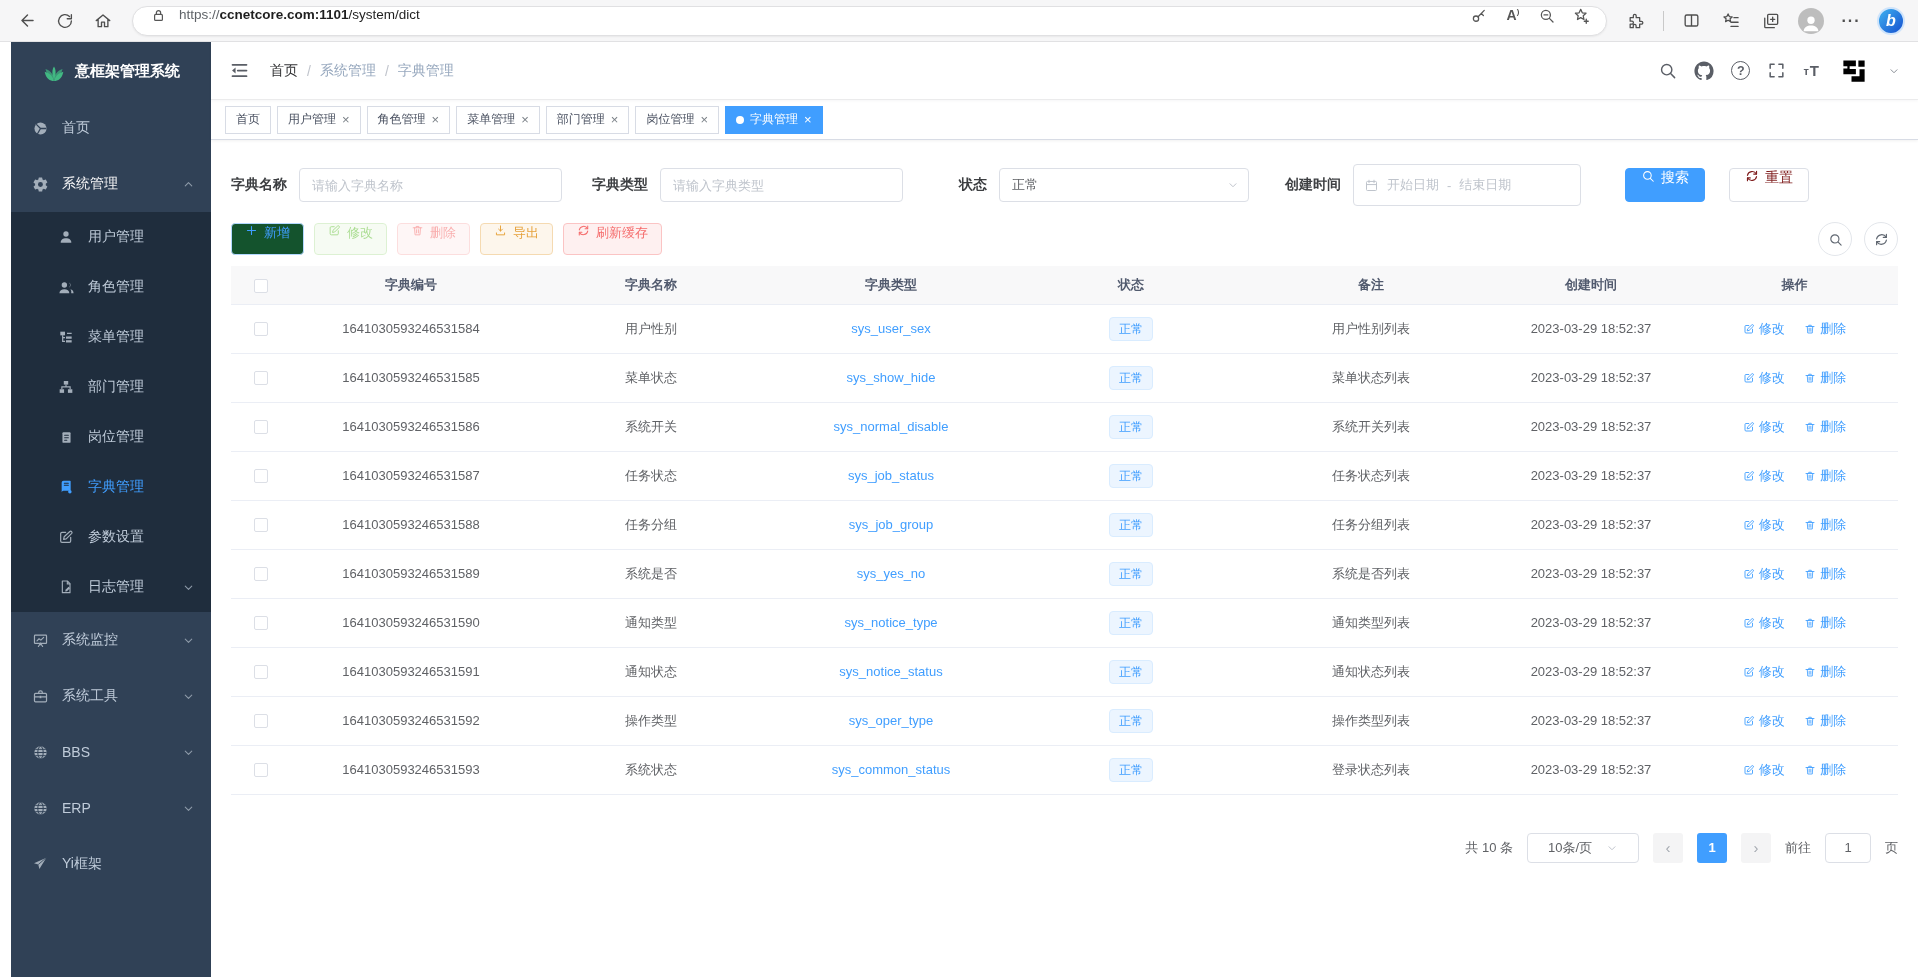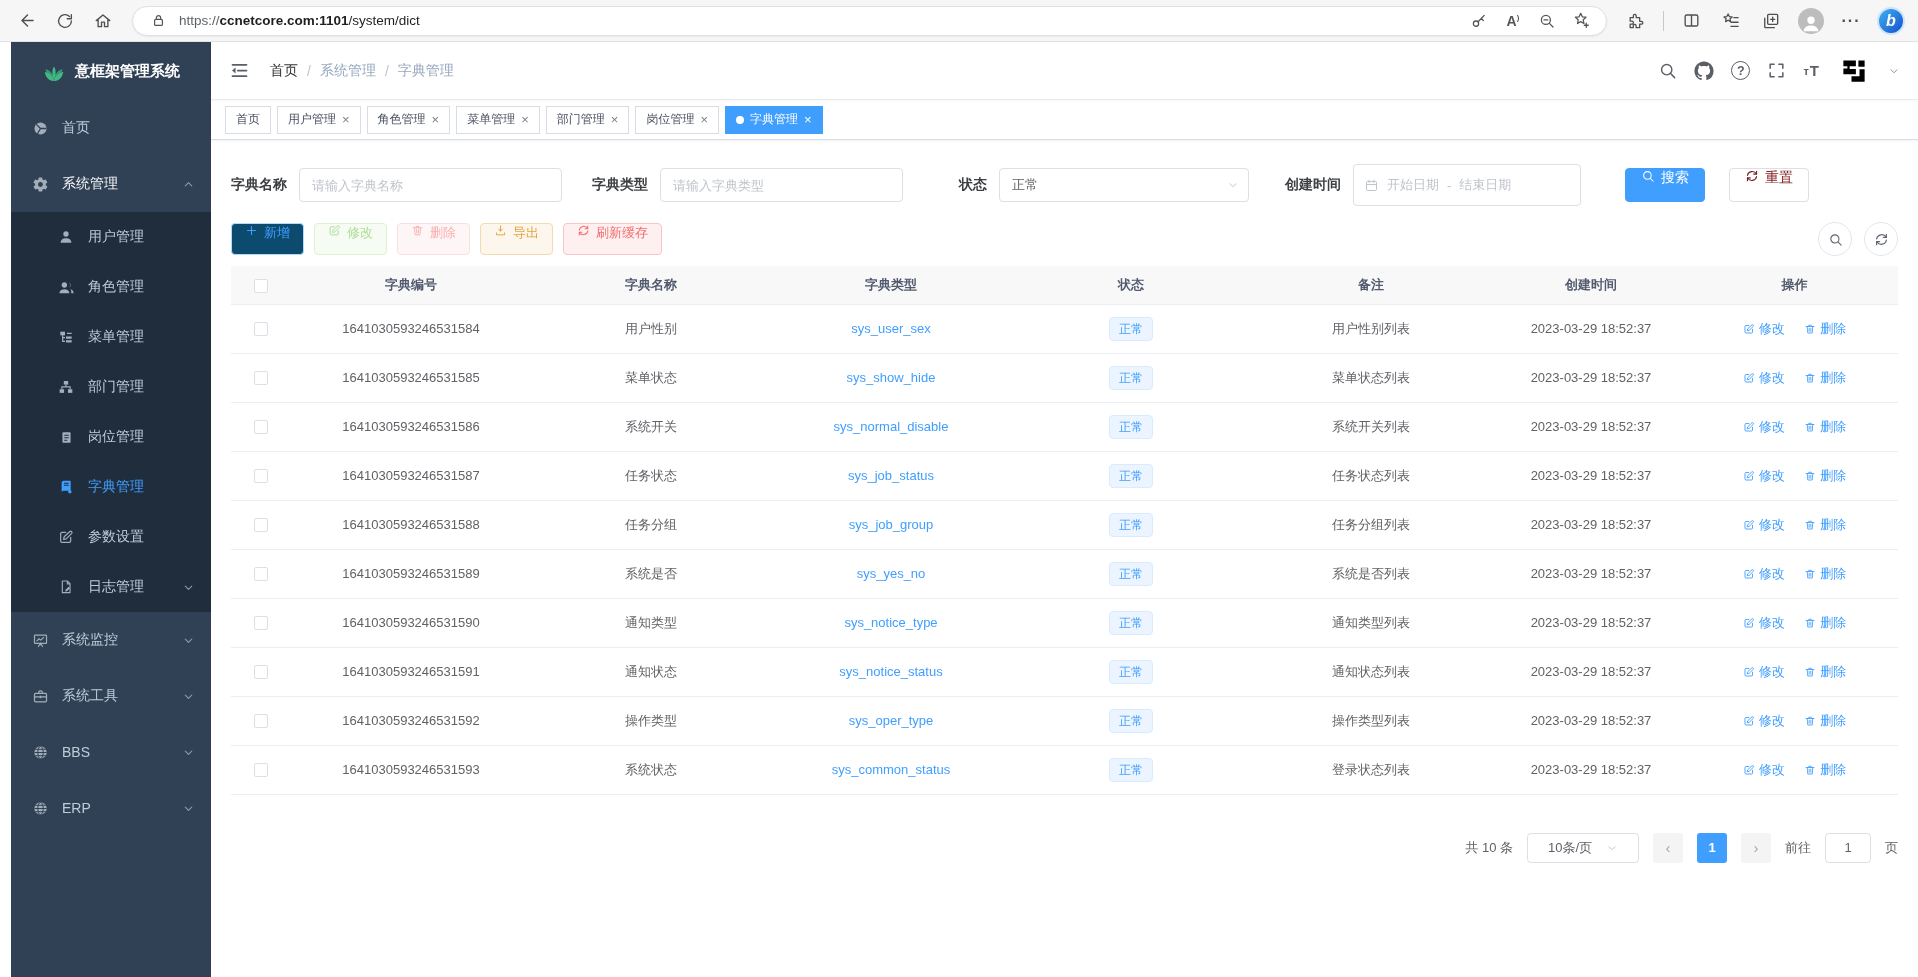--- a/index.html
+++ b/index.html
@@ -6,21 +6,21 @@
   html,body { width:1918px; height:977px; overflow:hidden;
     font-family:"Liberation Sans","DejaVu Sans",sans-serif; background:#fff; }
   svg { display:block; }
 
   
   .browser-bar { height:42px; background:#f6f6f7; border-bottom:1px solid #e2e2e4;
     display:flex; align-items:center; padding:0 10px; gap:4px; }
   .b-btn { width:34px; height:30px; display:flex; align-items:center; justify-content:center;
     color:#4f4f4f; border-radius:4px; }
   .url-pill { flex:1 1 auto; height:30px; margin:0 8px; background:#fff; border:1px solid #e0e0e2;
-    border-radius:15px; box-shadow:0 1px 2px rgba(0,0,0,.06); display:flex; align-items:center;
+    border-radius:15px; box-shadow:0 1px 2px rgba(0,0,0,.06); display:flex; 
     padding:0 12px; gap:8px; min-width:0; }
   .url-text { flex:1 1 auto; font-size:13.5px; color:#1f1f1f; white-space:nowrap; overflow:hidden; }
   .url-text .scheme { color:#5f6368; }
   .url-text .domain { font-weight:600; }
   .pill-ico { color:#565656; width:26px; display:flex; justify-content:center; }
   .browser-right { display:flex; align-items:center; gap:6px; }
   .vsep { width:1px; height:20px; background:#c9c9c9; margin:0 4px; }
   .avatar-chip { width:26px; height:26px; border-radius:50%; background:#bdbdbd;
     display:flex; align-items:flex-end; justify-content:center; overflow:hidden; }
   .bing-chip { width:28px; height:28px; border-radius:50%;
@@ -92,21 +92,21 @@
     display:flex; align-items:center; gap:8px; padding:0 10px; color:#bfc4cc; font-size:13px; }
   .date-box .dsep { color:#bfc4cc; }
   .btn { height:34px; border-radius:4px; border:1px solid transparent; font-size:14px;
     display:inline-flex; gap:6px; padding:0 15px; cursor:pointer;
     font-family:inherit; white-space:nowrap; }
   .btn-primary { background:#409eff; border-color:#409eff; color:#fff; }
   .btn-plain { background:#fff; border-color:#dcdfe6; color:#7f1d1d; }
 
   .toolbar { display:flex; align-items:center; margin-bottom:10px; }
   .tbtn { height:32px; font-size:13px; padding:0 13px; margin-right:10px; }
-  .btn-add    { background:#0c4a6e; border-color:#b3d8ff; color:#409eff; }
+  .btn-add    { background:#14532d; border-color:#b3d8ff; color:#409eff; }
   .btn-edit   { background:#f0f9eb; border-color:#c2e7b0; color:#67c23a; opacity:.55; }
   .btn-delete { background:#fef0f0; border-color:#fbc4c4; color:#f56c6c; opacity:.55; }
   .btn-export { background:#fdf6ec; border-color:#f5dab1; color:#e6a23c; }
   .btn-cache  { background:#fef0f0; border-color:#fbc4c4; color:#f56c6c; }
   .tool-right { margin-left:auto; display:flex; gap:12px; }
   .circle-btn { width:34px; height:34px; border-radius:50%; border:1px solid #e3e6eb;
     background:#fff; color:#5f6670; display:flex; align-items:center; justify-content:center; }
 
   
   table { width:100%; border-collapse:collapse; table-layout:fixed; font-size:13px; }
@@ -530,20 +530,28 @@
               <svg width="17" height="17">
                 <use href="#i-globe"></use>
               </svg>
             </span>
           <span class="mi-label">ERP</span>
           <span class="mi-chevron">
               <svg width="13" height="13">
                 <use href="#i-chev-down"></use>
               </svg>
             </span>
+        </div>
+        <div class="menu-item">
+          <span class="mi-icon">
+              <svg width="16" height="16">
+                <use href="#i-plane"></use>
+              </svg>
+            </span>
+          <span class="mi-label">Yi框架</span>
         </div>
       </nav>
     </aside>
 
     <div class="main">
       <header class="navbar">
         <div class="nav-left">
           <span class="fold-btn">
               <svg width="21" height="21">
                 <use href="#i-fold"></use>

